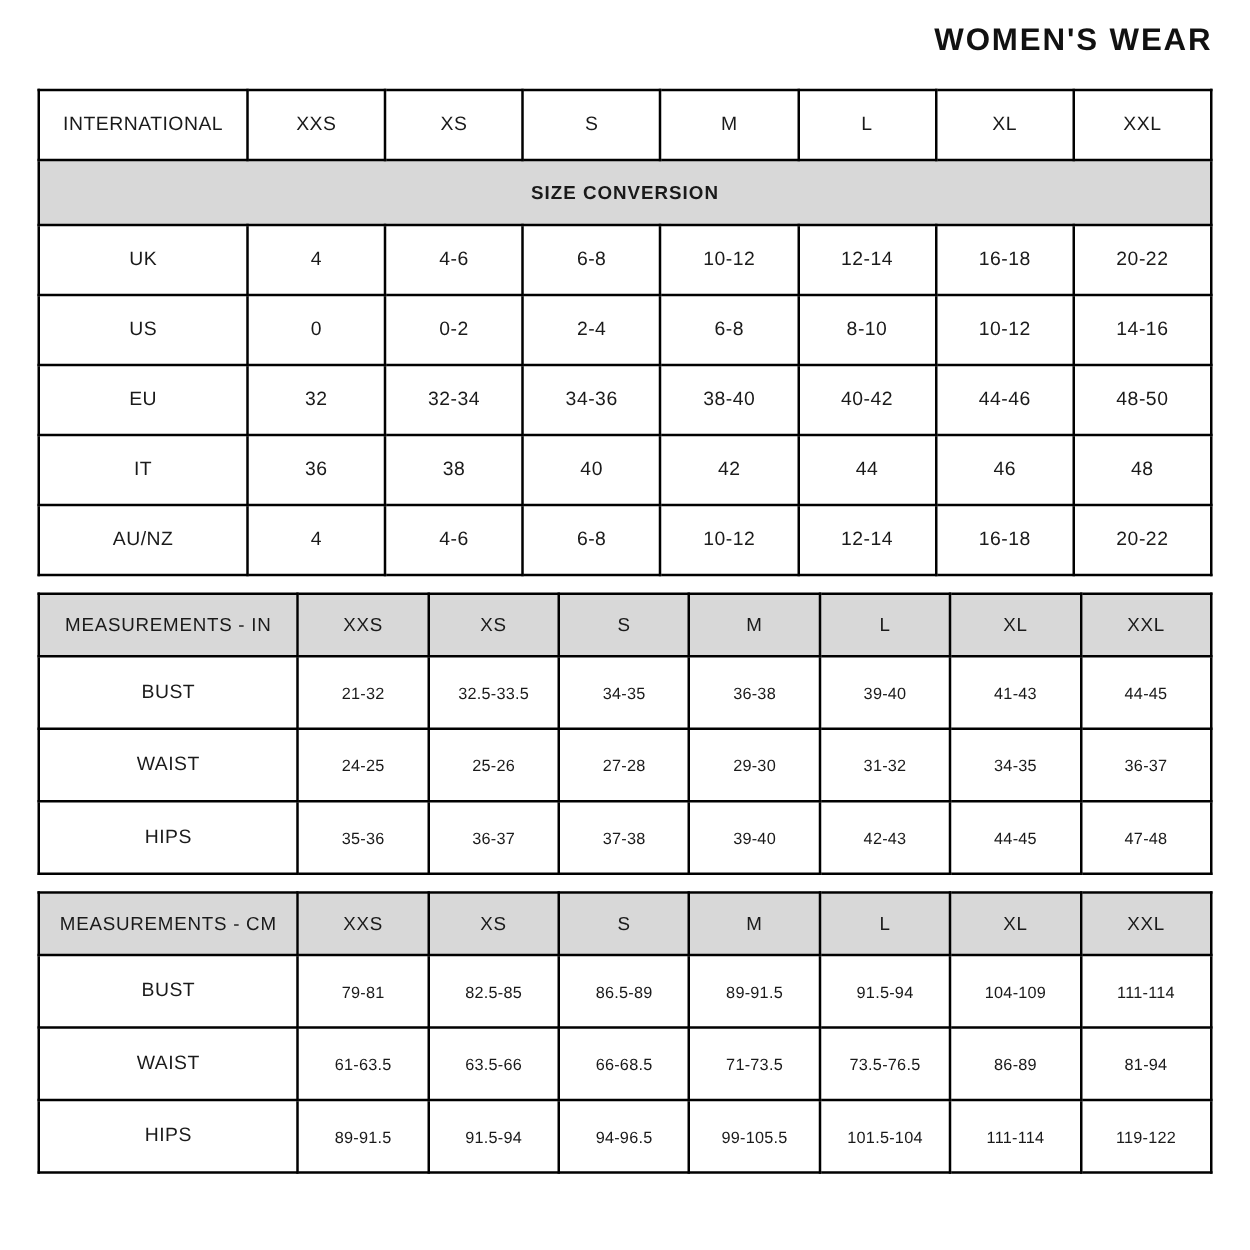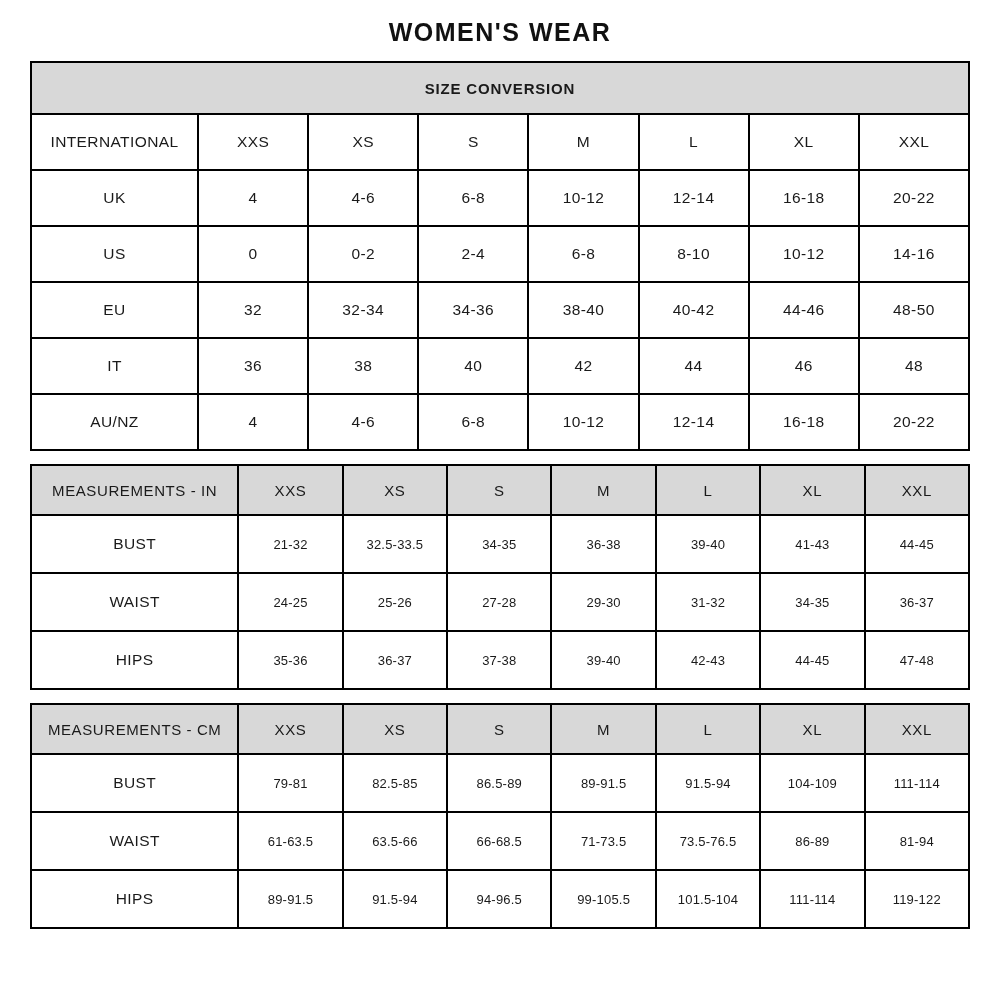--- a/index.html
+++ b/index.html
@@ -7,25 +7,25 @@
   body {
     width: 1000px; height: 1000px;
     background: #ffffff;
     color: #1a1a1a;
     font-family: "Liberation Sans", "DejaVu Sans", sans-serif;
     -webkit-font-smoothing: antialiased;
   }
   .page { padding: 8px 30px 0 30px; }
 
   .title {
-    text-align: center;
+    text-align: right;
     font-size: 25px;
     font-weight: bold;
     letter-spacing: 1.5px;
-    margin: 10px 0 14px 0;
+    margin: 10px 0 24px 0;
     color: #111;
   }
 
   table {
     width: 100%;
     border-collapse: collapse;
     table-layout: fixed;
     margin-bottom: 13px;
   }
   th, td {
@@ -80,33 +80,33 @@
         <col class="sz">
         <col class="sz">
         <col class="sz">
         <col class="sz">
         <col class="sz">
         <col class="sz">
         <col class="sz">
     </colgroup>
     <tbody>
       <tr>
-        <th class="banner" colspan="8">SIZE CONVERSION</th>
-      </tr>
-      <tr>
         <td>INTERNATIONAL</td>
         <td>XXS</td>
         <td>XS</td>
         <td>S</td>
         <td>M</td>
         <td>L</td>
         <td>XL</td>
         <td>XXL</td>
       </tr>
       <tr>
+        <th class="banner" colspan="8">SIZE CONVERSION</th>
+      </tr>
+      <tr>
         <td>UK</td>
         <td>4</td>
         <td>4-6</td>
         <td>6-8</td>
         <td>10-12</td>
         <td>12-14</td>
         <td>16-18</td>
         <td>20-22</td>
       </tr>
       <tr>

